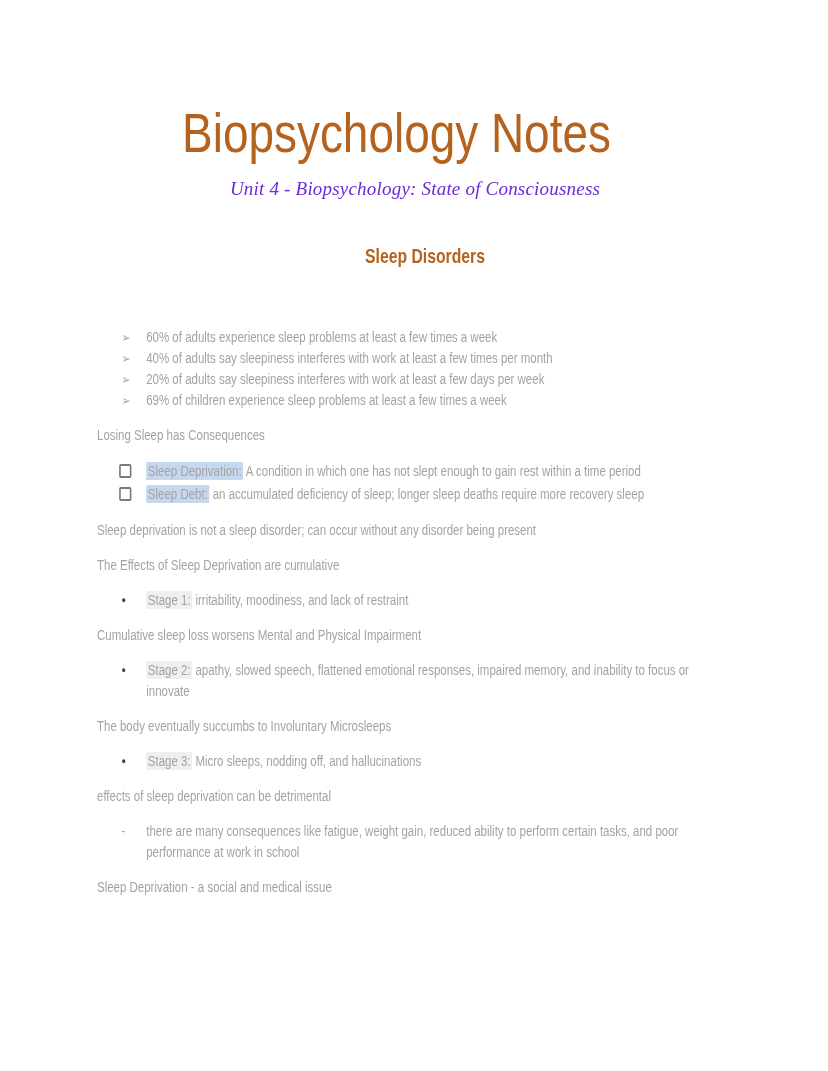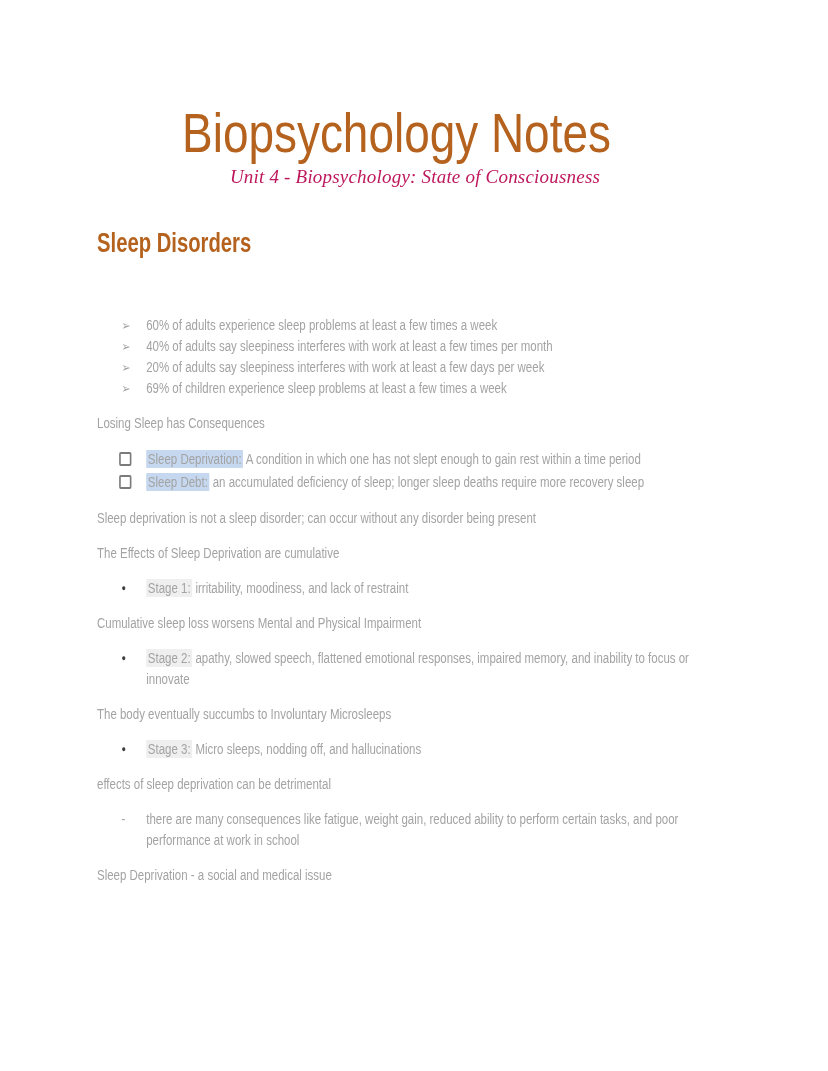--- a/index.html
+++ b/index.html
@@ -20,36 +20,38 @@
     font-weight: normal;
     color: #b4621d;
   }
   .squeeze-title {
     display: inline-block;
     transform: scaleX(0.82);
     transform-origin: 50% 50%;
     white-space: nowrap;
   }
   .doc-subtitle {
+    margin-top: 12px;
     text-align: center;
     font-family: "Liberation Serif", "DejaVu Serif", serif;
     font-style: italic;
     font-size: 19px;
     line-height: 26px;
-    color: #be185d;
+    color: #6d28d9;
     letter-spacing: 0.2px;
     padding-left: 38px;
   }
   .body-col { margin-left: 97px; }
   .section-heading {
     margin: 40px 0 0 0;
-    font-size: 27px;
+    font-size: 21px;
     line-height: 27px;
     font-weight: bold;
     color: #b4621d;
+    text-align: center;
   }
   .squeeze-heading {
     display: inline-block;
     transform: scaleX(0.75);
     transform-origin: 0 50%;
     white-space: nowrap;
   }
   
   .squeeze-col {
     width: 773px;

